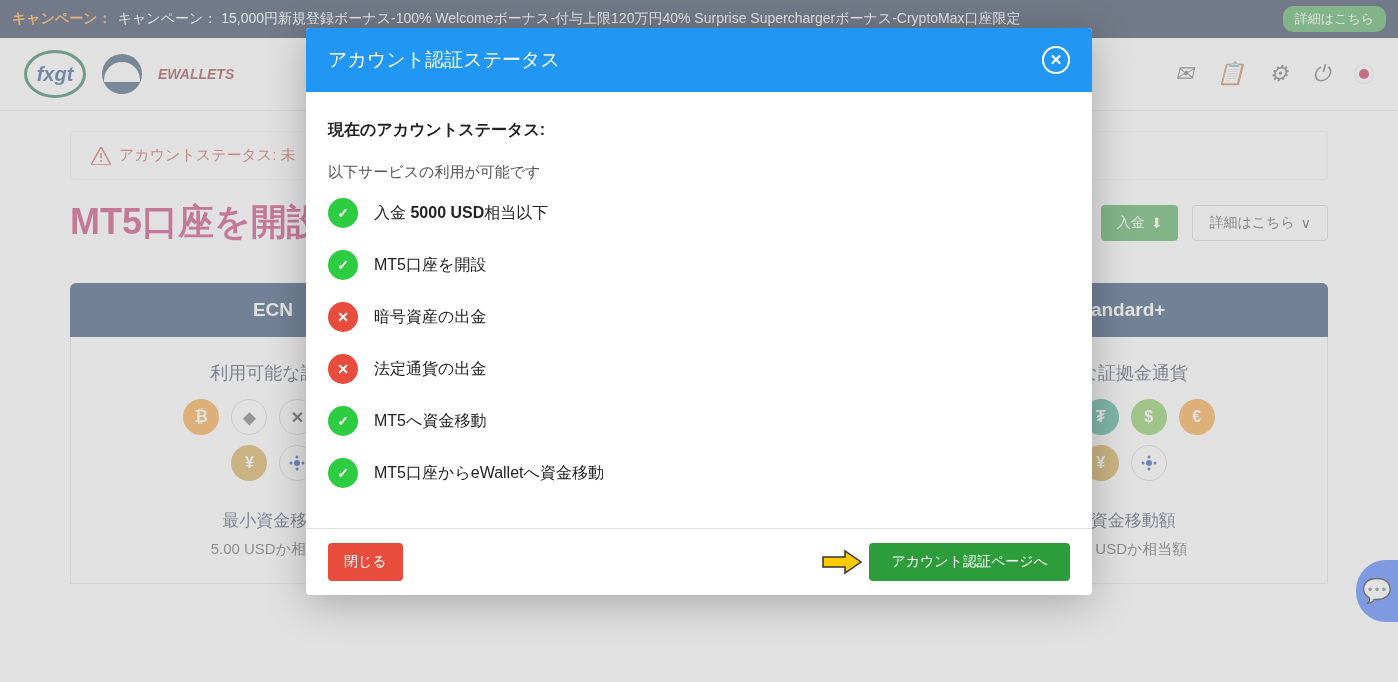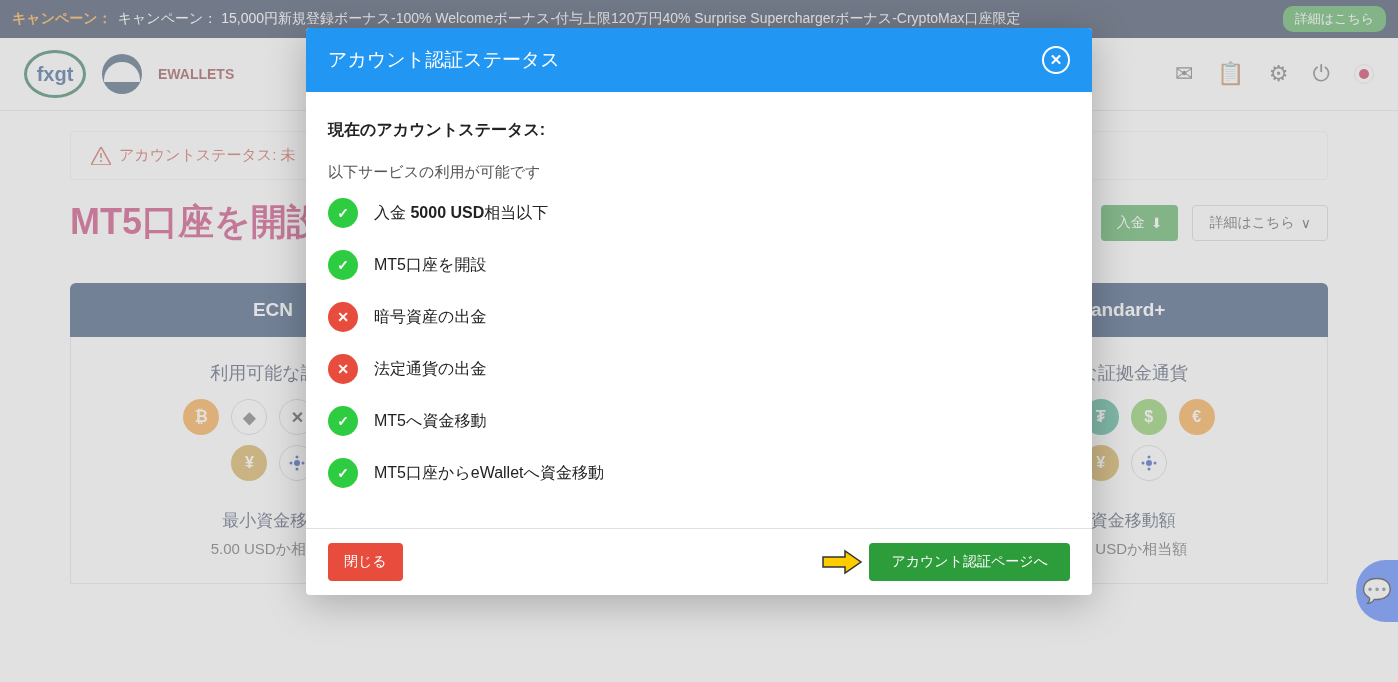--- a/index.html
+++ b/index.html
@@ -1,21 +1,21 @@
 <!DOCTYPE html>
 <html><head>
 <meta charset="utf-8">
 <style>
 * { margin: 0; padding: 0; box-sizing: border-box; font-family: -apple-system, BlinkMacSystemFont, "Segoe UI", "Hiragino Sans", "Meiryo", sans-serif; }
 body { width: 1398px; height: 682px; overflow: hidden; background: #fff; position: relative; }
 .banner { background: #0a1a3a; color: #fff; display: flex; align-items: center; justify-content: space-between; padding: 6px 12px; font-size: 14px; }
 .banner-text { display: flex; align-items: center; }
 .banner-label { color: #f7931a; font-weight: bold; margin-right: 6px; }
 .banner-btn { background: #2d9c3a; color: #fff; padding: 4px 12px; border-radius: 10px; font-size: 13px; }
-.header { display: flex; align-items: center; padding: 12px 24px; gap: 16px; border-bottom: 1px solid #e0e0e0; }
+.header { display: flex; align-items: center; padding: 12px 24px; gap: 16px; border-bottom: 1px solid #e0e0e0; font-style: italic; }
 .logo { width: 62px; height: 48px; border: 3px solid #0a5f3a; border-radius: 50%; display: flex; align-items: center; justify-content: center; font-weight: bold; color: #0a3a7a; font-size: 20px; }
 .dash-icon { width: 40px; height: 40px; background: #1a3a5a; border-radius: 50%; position: relative; }
 .dash-icon::after { content: ""; position: absolute; width: 36px; height: 20px; border-radius: 36px 36px 0 0; background: #fff; top: 8px; left: 2px; }
 .nav-text { font-weight: bold; color: #7f1d1d; font-size: 14px; }
 .header-right { margin-left: auto; display: flex; align-items: center; gap: 24px; }
 .hicon { color: #555; font-size: 22px; cursor: pointer; }
 .flag { width: 20px; height: 20px; border-radius: 50%; background: #fff; border: 1px solid #ddd; position: relative; }
 .flag::after { content: ""; width: 10px; height: 10px; background: #bc002d; border-radius: 50%; position: absolute; top: 4px; left: 4px; }
 .content { padding: 20px 70px; }
 .alert-bar { border: 1px solid #eee; border-radius: 4px; padding: 14px 20px; display: flex; align-items: center; color: #c0392b; font-size: 15px; margin-bottom: 18px; }

